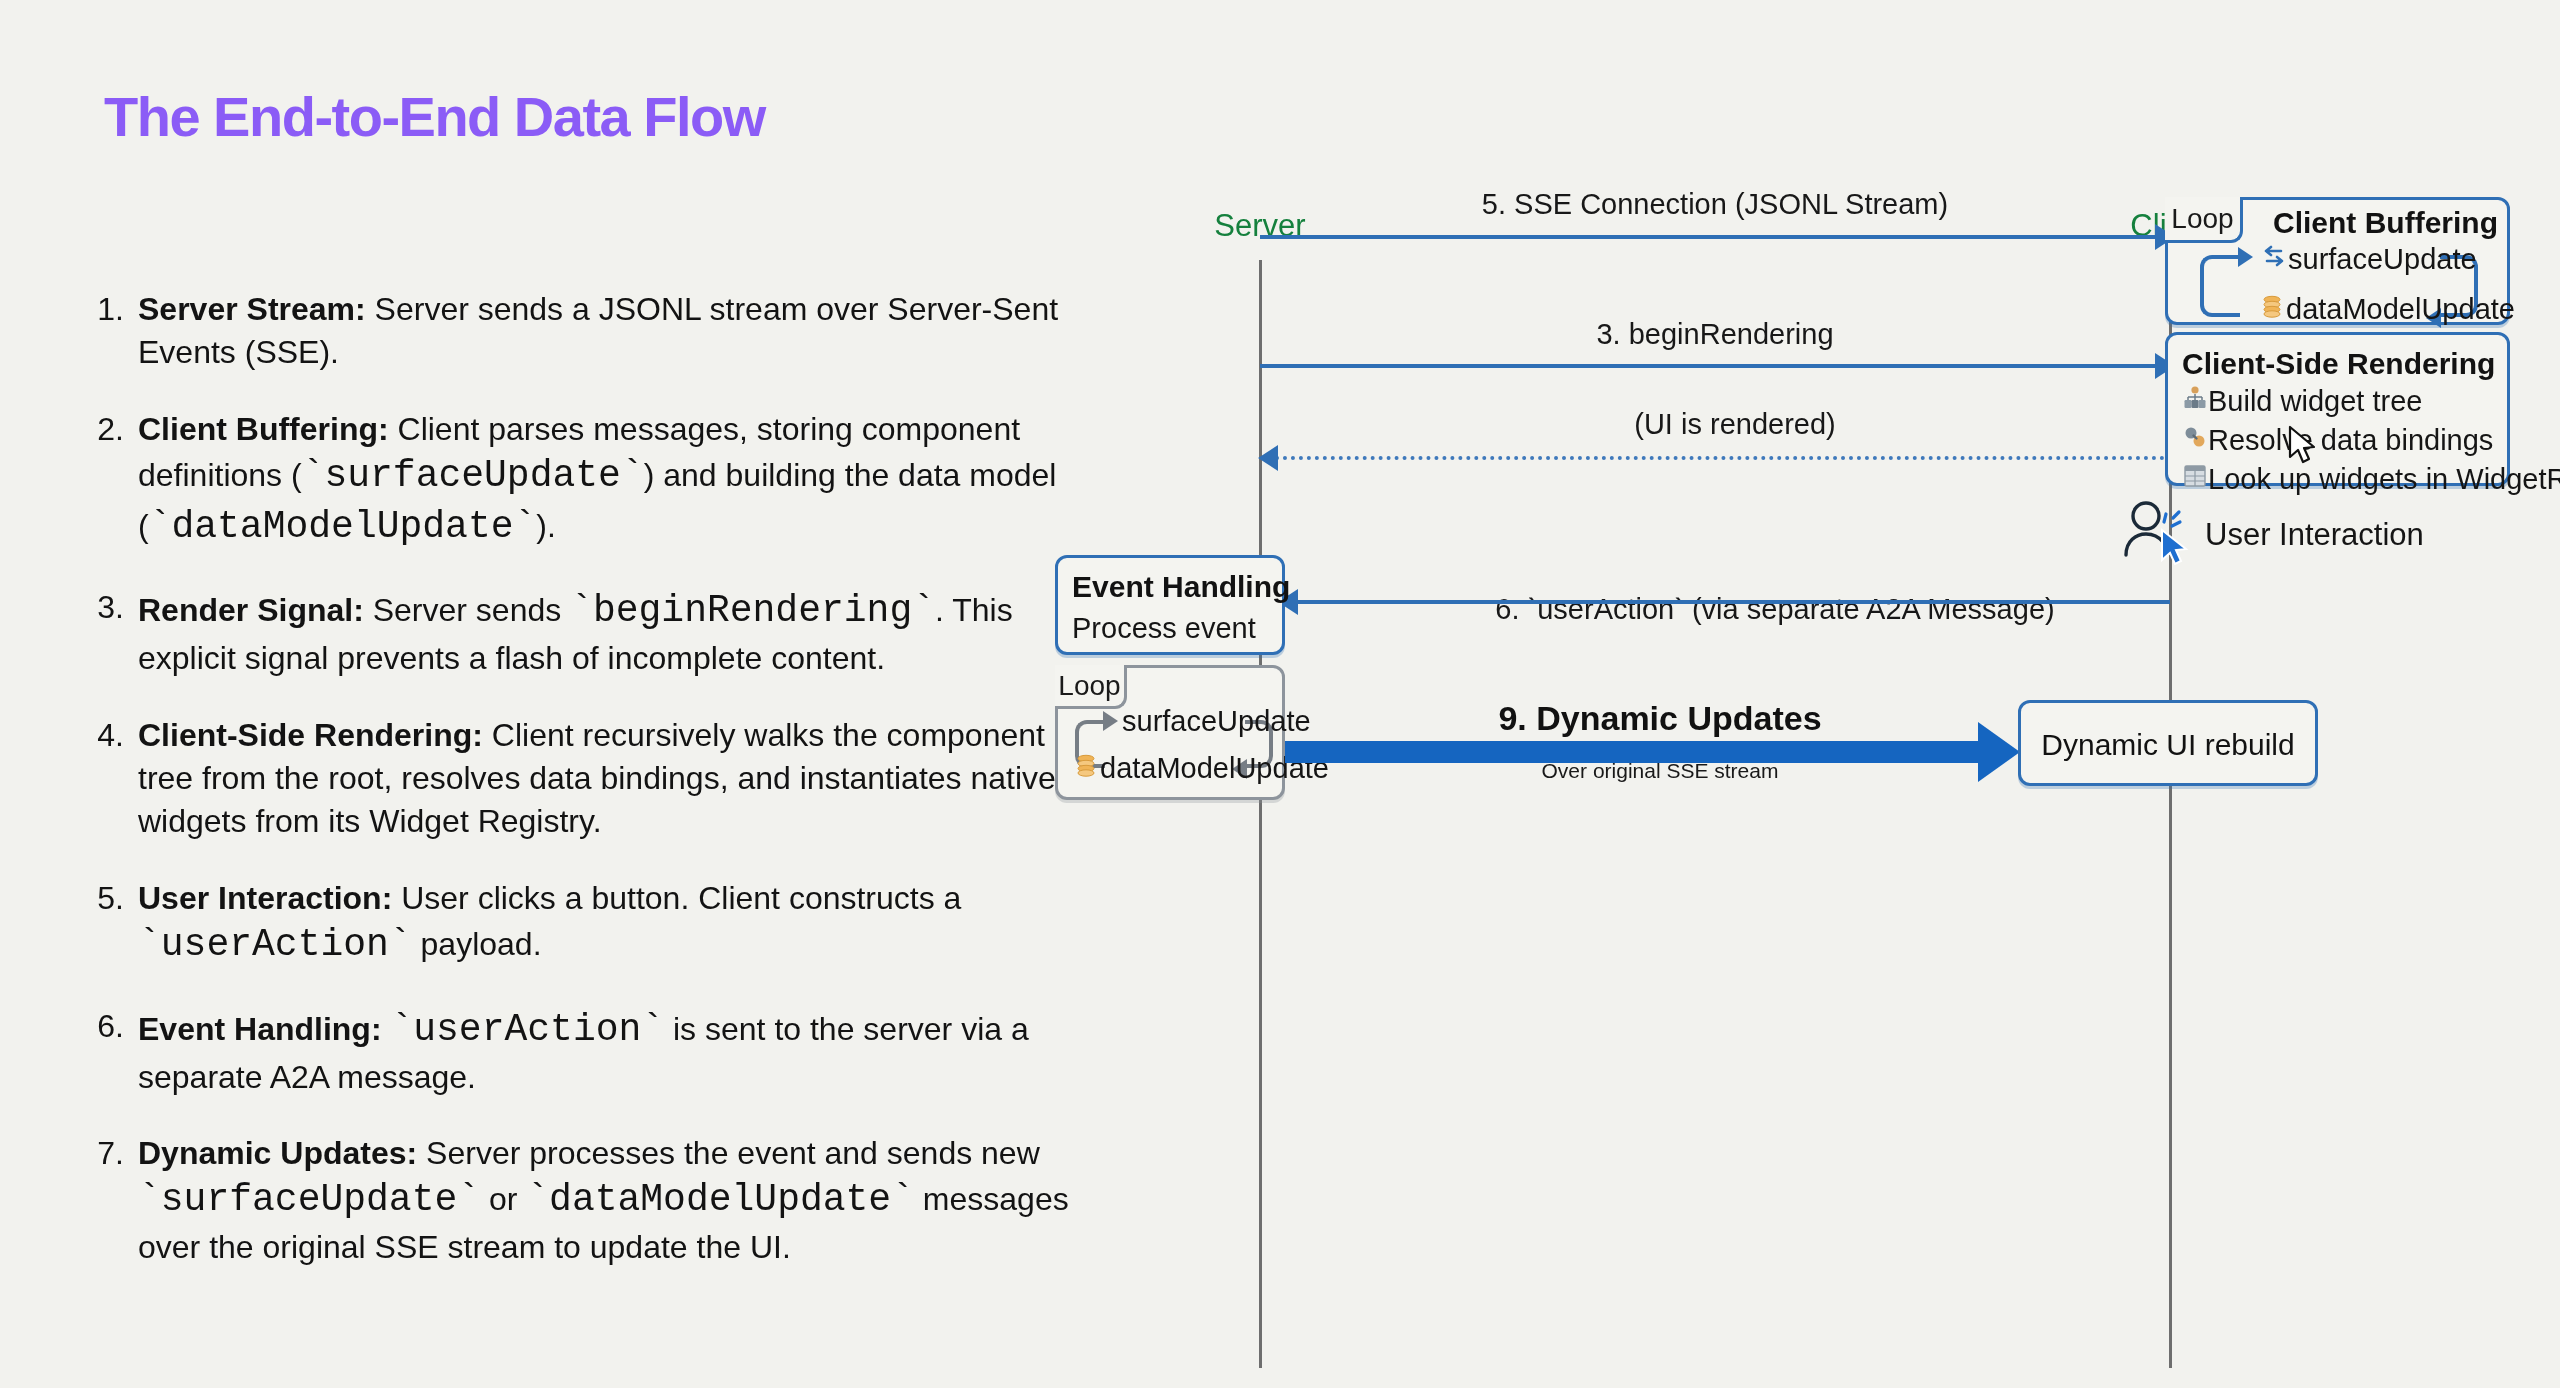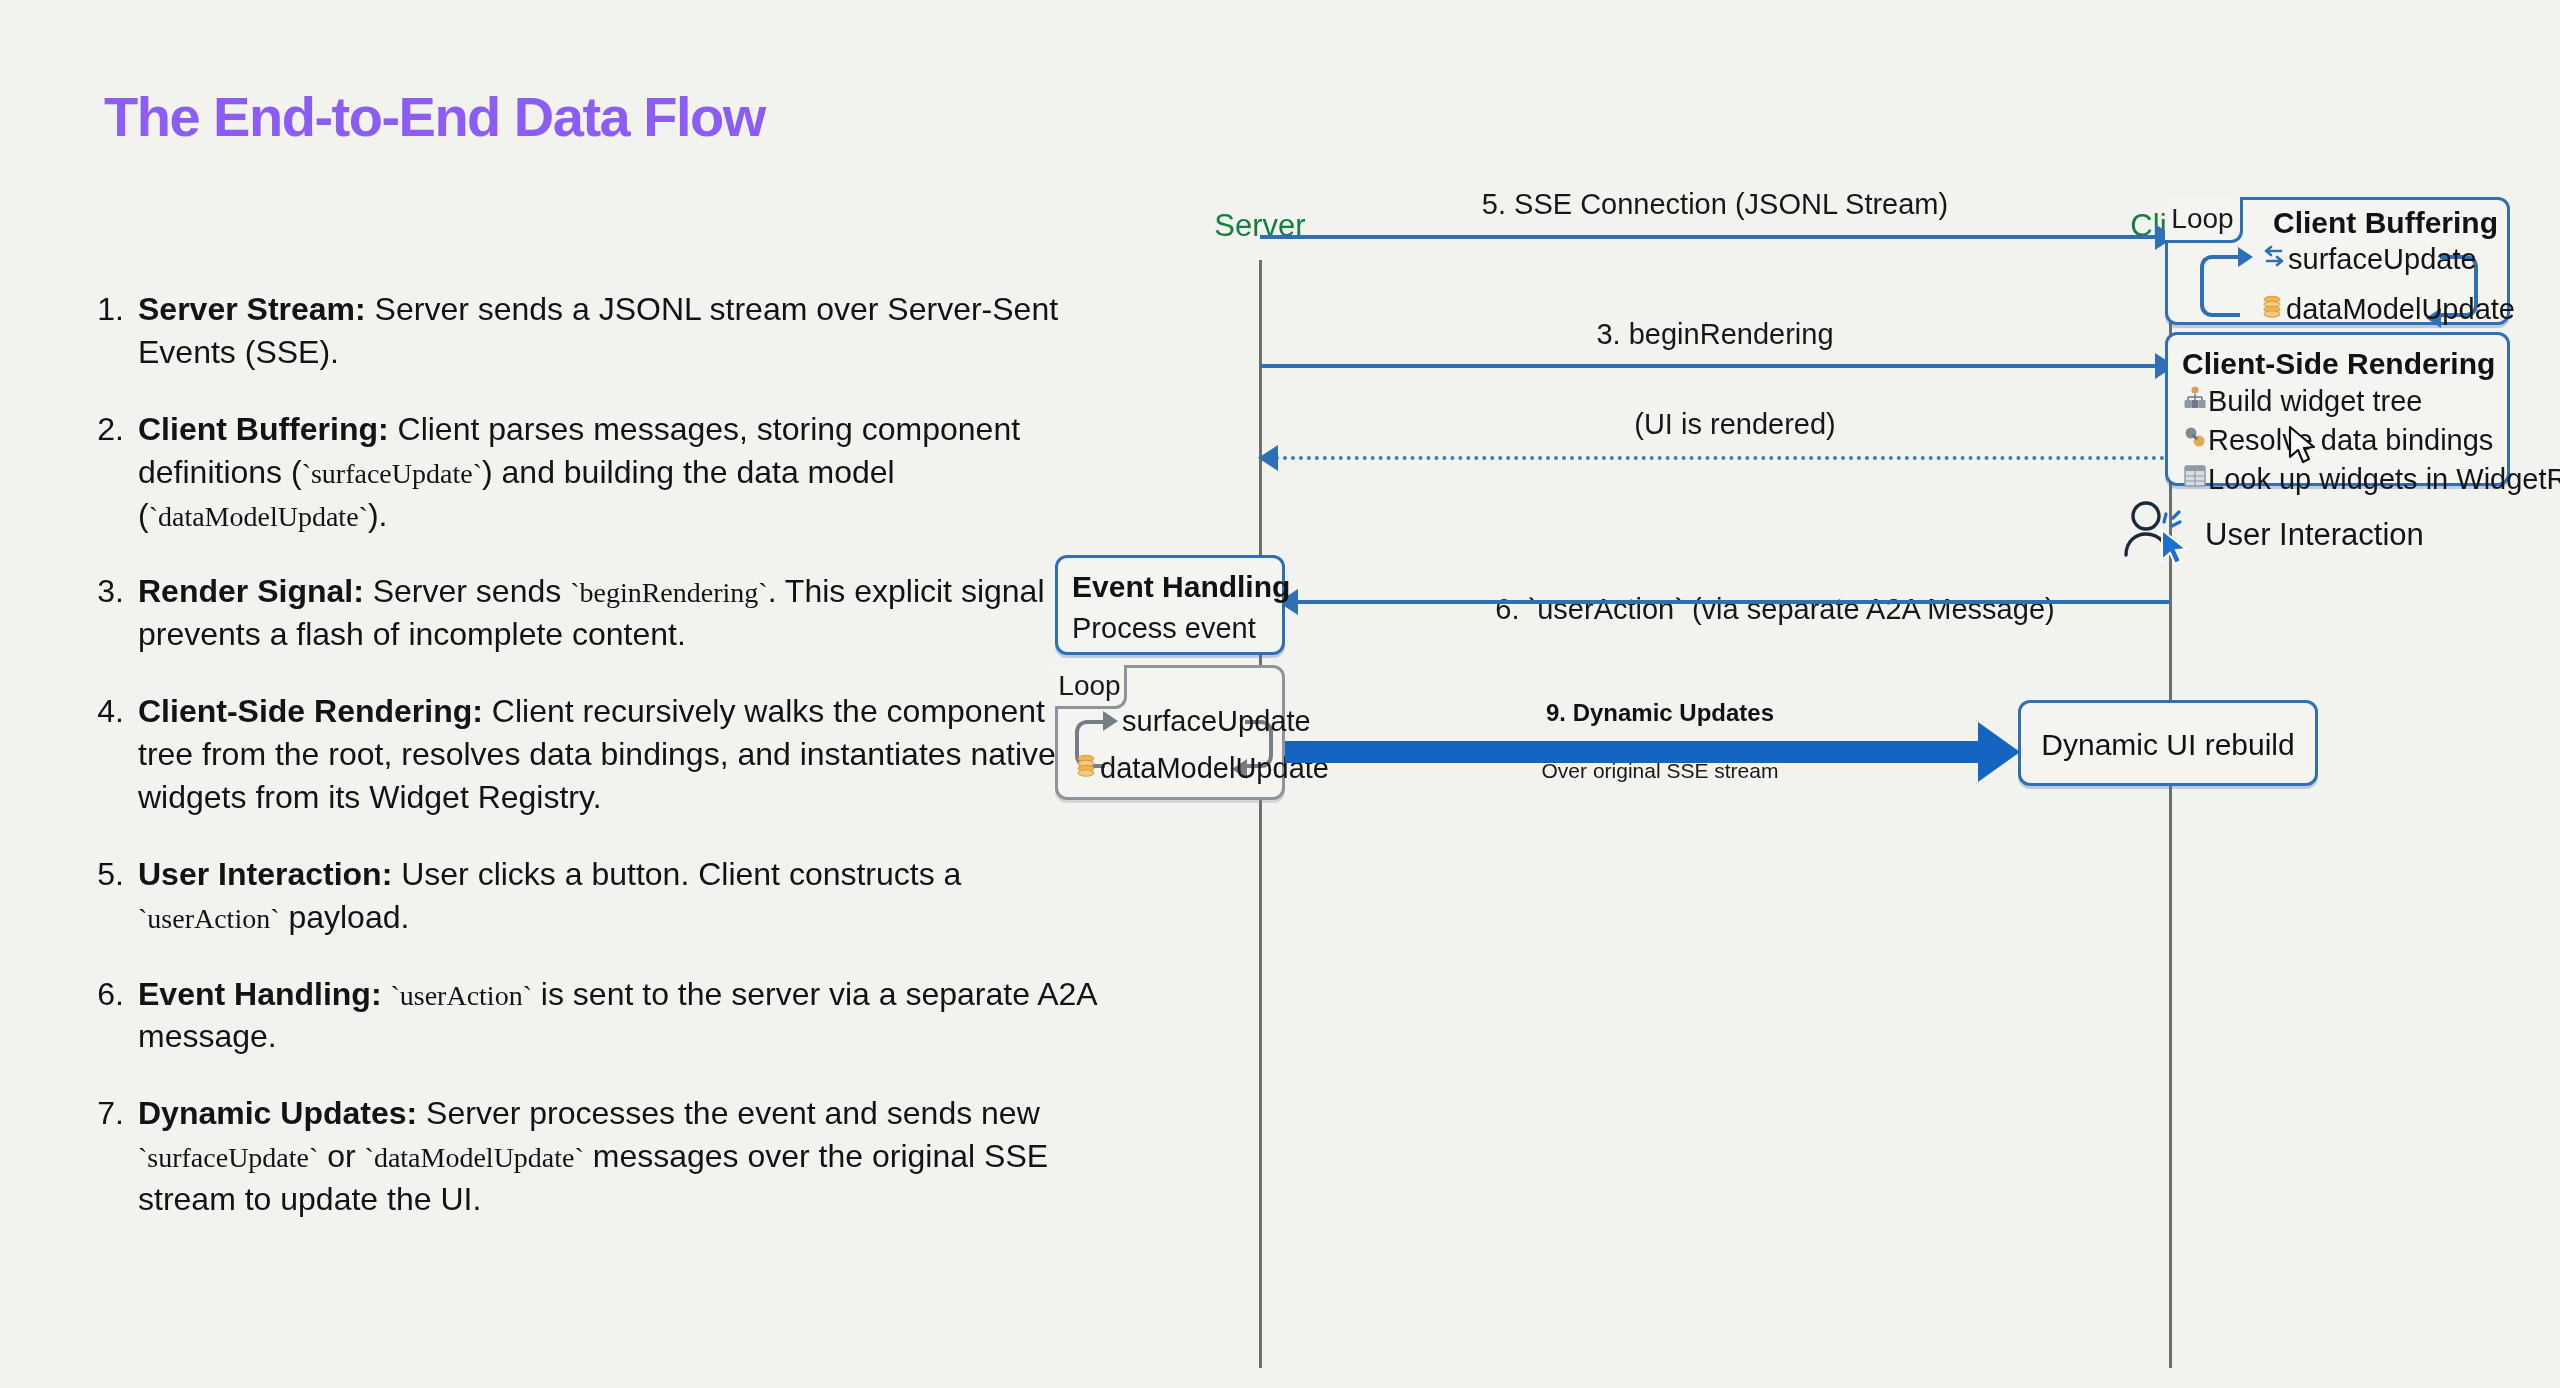--- a/index.html
+++ b/index.html
@@ -30,21 +30,21 @@
     font-size:32px;line-height:1.34;
     color:#131313;
   }
   .step-num{
     width:48px;flex:0 0 48px;text-align:right;
     padding-right:14px;box-sizing:border-box;
     font-size:32px;color:#131313;
   }
   .step-body{flex:1;}
   .step-title{font-weight:bold;}
-  .code{font-family:Liberation Serif, serif;font-size:28px;}
+  .code{font-family:Liberation Mono, monospace;font-size:38px;}
 
   
   #diagram{position:absolute;left:1060px;top:230px;width:1480px;height:1160px;}
   .lifeline{position:absolute;width:3px;background:#6e6e6e;}
   .actor-label{
     position:absolute;font-size:31px;color:#15803d;white-space:nowrap;
     transform:translateX(-50%);
   }
 
   
@@ -121,21 +121,21 @@
   .mini-arrow-l.gray{border-right-color:#767d85;}
 
   
   .fat-line{position:absolute;height:22px;background:#1565c0;}
   .fat-head{
     position:absolute;width:0;height:0;
     border-top:30px solid transparent;border-bottom:30px solid transparent;
     border-left:42px solid #1565c0;
   }
   .fat-label{
-    position:absolute;font-size:24px;font-weight:bold;color:#111;white-space:nowrap;
+    position:absolute;font-size:34px;font-weight:bold;color:#111;white-space:nowrap;
     transform:translateX(-50%);
     text-align:center;
   }
   .fat-sub{
     position:absolute;font-size:21px;color:#191919;white-space:nowrap;
     transform:translateX(-50%);
   }
 
   
   .ic{display:inline-block;vertical-align:middle;flex:0 0 auto;}

